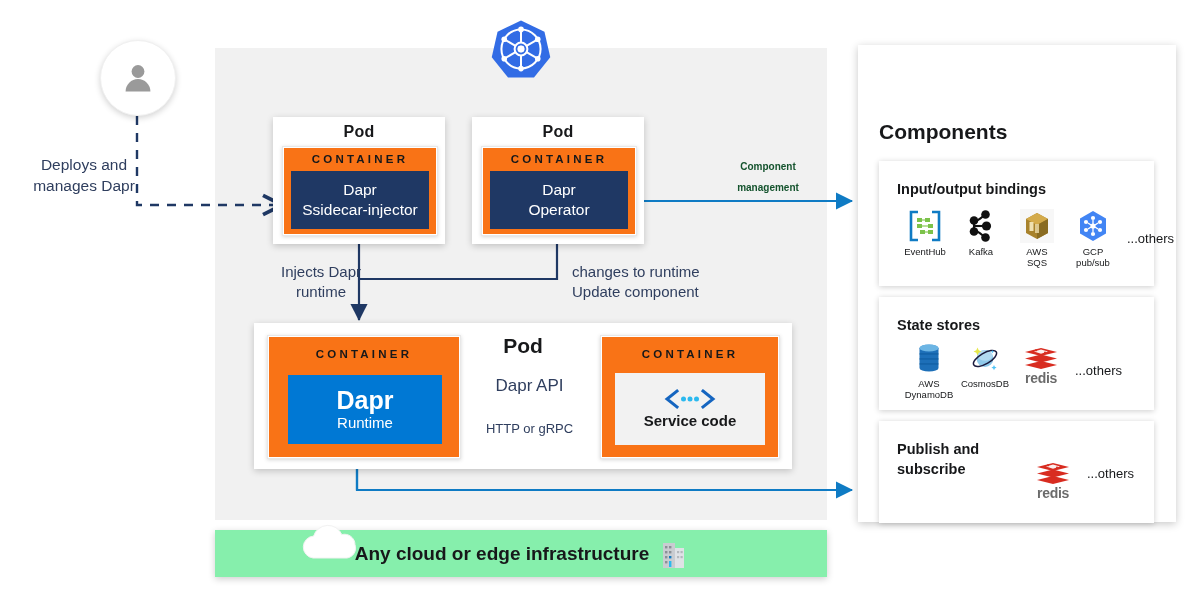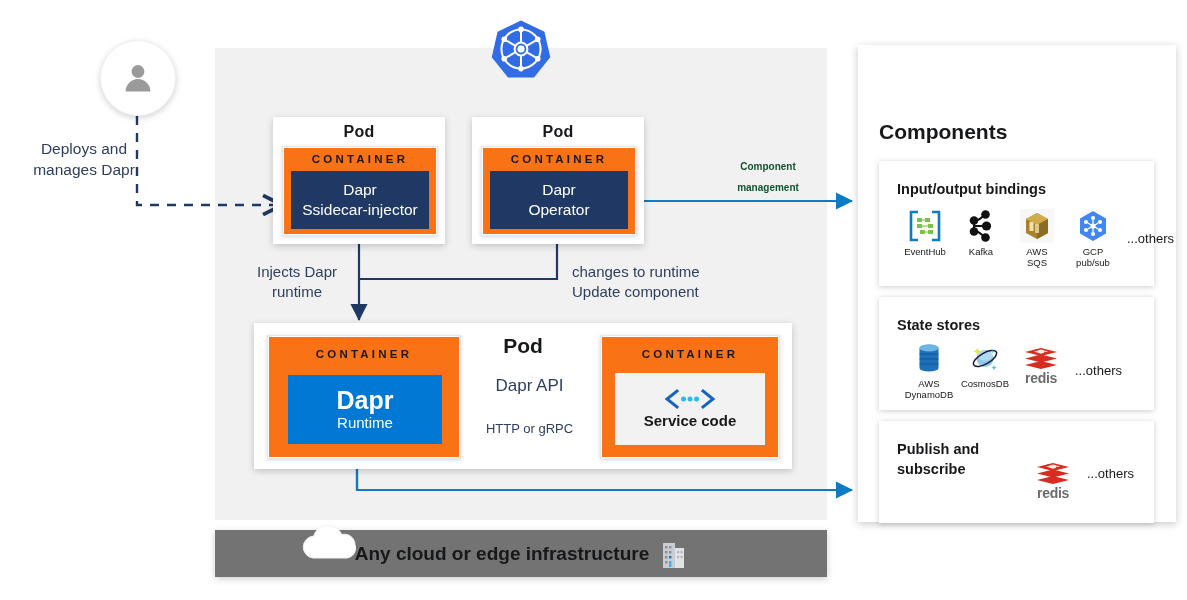--- a/index.html
+++ b/index.html
@@ -21,21 +21,21 @@
   #k8s-logo{left:490px;top:18px;width:62px;height:62px;}
 
   
   #actor{
     left:100px;top:40px;width:74px;height:74px;border-radius:50%;
     background:#ffffff;border:1px solid #f0f0f0;
     box-shadow:0 2px 6px rgba(0,0,0,0.18);
     display:flex;align-items:center;justify-content:center;
   }
   #actor-label{
-    left:14px;top:138px;width:140px;text-align:center;
+    left:14px;top:154px;width:140px;text-align:center;
     font-size:15.5px;color:#2f3e5e;line-height:21px;
   }
 
   
   .pod-box{
     background:#ffffff;
     box-shadow:0 2px 7px rgba(0,0,0,0.20);
   }
   .pod-title{
     text-align:center;font-weight:bold;font-size:16px;color:#17181a;
@@ -91,28 +91,28 @@
   #svc-label{font-size:15px;font-weight:bold;color:#17181a;}
 
   
   #dapr-api{position:absolute;left:205px;top:52px;width:141px;text-align:center;}
   #dapr-api .api-title{font-size:17px;color:#2f3e5e;line-height:22px;}
   #dapr-api .api-sub{font-size:13px;color:#2f3e5e;margin-top:2px;}
 
   
   .flow-label{font-size:15px;line-height:20px;color:#2f3e5e;}
   .flow-label-blue{font-size:10px;line-height:21px;color:#14532d;font-weight:bold;}
-  #lbl-injects{left:248px;top:262px;width:98px;text-align:center;}
+  #lbl-injects{left:272px;top:262px;width:98px;text-align:center;}
   #lbl-update{left:572px;top:262px;width:150px;}
   #lbl-compmgmt{left:692px;top:156px;width:152px;text-align:center;}
   #lbl-usecomp{left:455px;top:492px;width:140px;text-align:center;}
 
   
   #infra-bar{
-    left:215px;top:530px;width:612px;height:47px;background:#737373;
+    left:215px;top:530px;width:612px;height:47px;background:#86efac;
     box-shadow:0 2px 7px rgba(0,0,0,0.20);
     display:flex;align-items:center;justify-content:center;gap:12px;
   }
   #infra-text{font-size:19px;font-weight:bold;color:#17181a;}
   #infra-cloud{position:absolute;left:84px;top:-8px;width:70px;height:38px;}
   #infra-building{width:26px;height:30px;}
 
   
   #components-panel{
     left:858px;top:45px;width:318px;height:477px;background:#ffffff;

